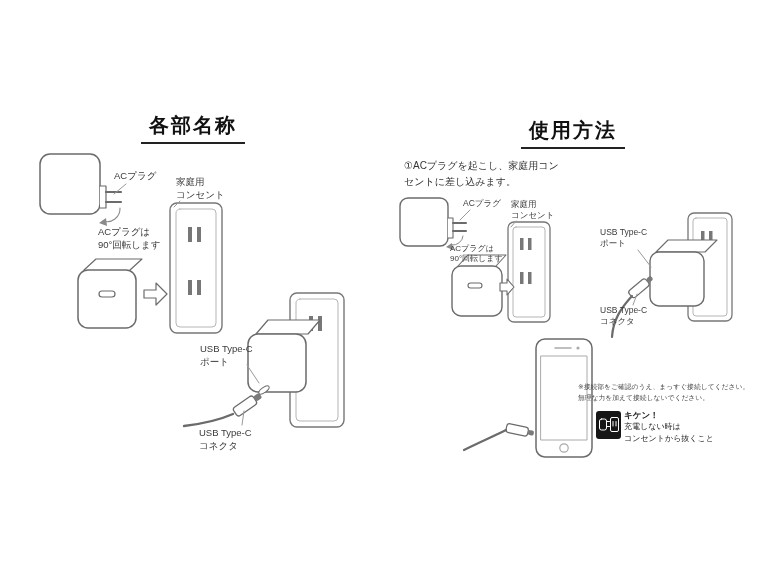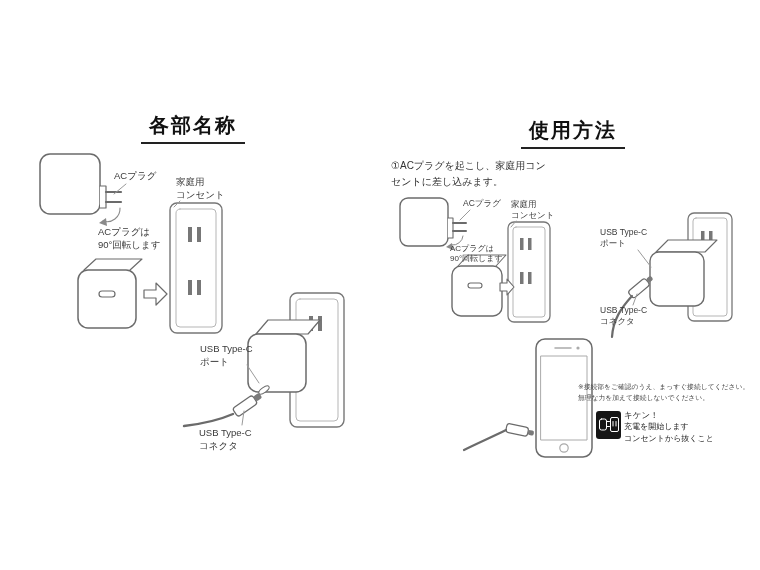--- a/index.html
+++ b/index.html
@@ -22,21 +22,21 @@
   }
   .label.sm { font-size:8.5px; line-height:1.3; }
   .step {
     position:absolute; font-size:10px; color:#333;
     white-space:pre-line; line-height:1.55;
   }
   .note {
     position:absolute; font-size:6.8px; color:#444;
     white-space:pre-line; line-height:1.65;
   }
-  .warn-title { position:absolute; font-size:8.5px; font-weight:normal; color:#222; white-space:pre-line; }
+  .warn-title { position:absolute; font-size:8.5px; font-weight:bold; color:#222; white-space:pre-line; }
   .warn-body  { position:absolute; font-size:8px; color:#222; white-space:pre-line; line-height:1.5; }
 </style>
 </head>
 <body>
 
 <div class="page">
 
   <svg class="art" width="760" height="570" viewBox="0 0 760 570" fill="none" stroke-linecap="round" stroke-linejoin="round">
 
     <g>
@@ -165,21 +165,21 @@
 コンセント</div>
 
   <div class="label" style="left:200px; top:343px;">USB Type-C
 ポート</div>
 
   <div class="label" style="left:199px; top:427px;">USB Type-C
 コネクタ</div>
 
   <div class="title" style="left:521px; top:117px;">使用方法</div>
 
-  <div class="step" style="left:391px; top:158px;">①ACプラグを起こし、家庭用コン
+  <div class="step" style="left:404px; top:158px;">①ACプラグを起こし、家庭用コン
 セントに差し込みます。</div>
 
 
   <div class="label sm" style="left:463px; top:198px;">ACプラグ</div>
 
   <div class="label sm" style="left:450px; top:244px; font-size:8px;">ACプラグは
 90°回転します</div>
 
   <div class="label sm" style="left:511px; top:199px;">家庭用
 コンセント</div>
@@ -189,16 +189,16 @@
 
   <div class="label sm" style="left:600px; top:305px;">USB Type-C
 コネクタ</div>
 
 
   <div class="note" style="left:578px; top:381px;">※接続部をご確認のうえ、まっすぐ接続してください。
 無理な力を加えて接続しないでください。</div>
 
   <div class="warn-title" style="left:624px; top:410px;">キケン！</div>
 
-  <div class="warn-body" style="left:624px; top:421px;">充電を開始します
+  <div class="warn-body" style="left:624px; top:421px;">充電しない時は
 コンセントから抜くこと</div>
 
 </div>
 
 </body></html>

